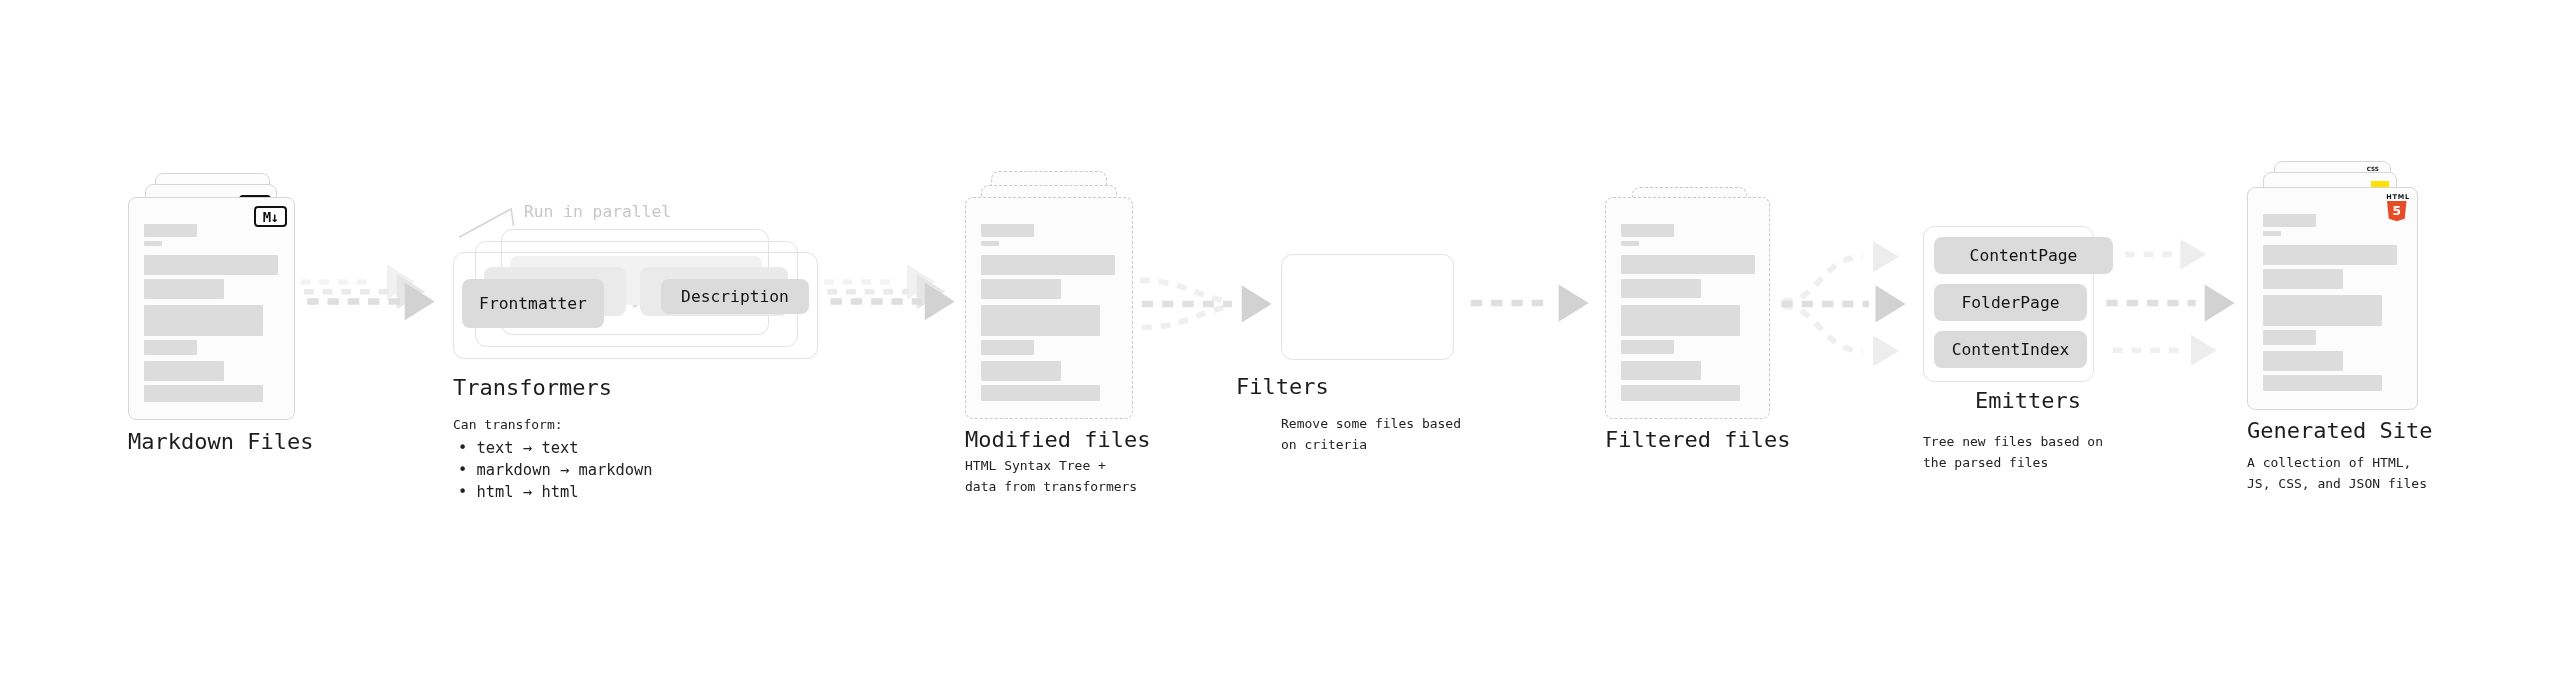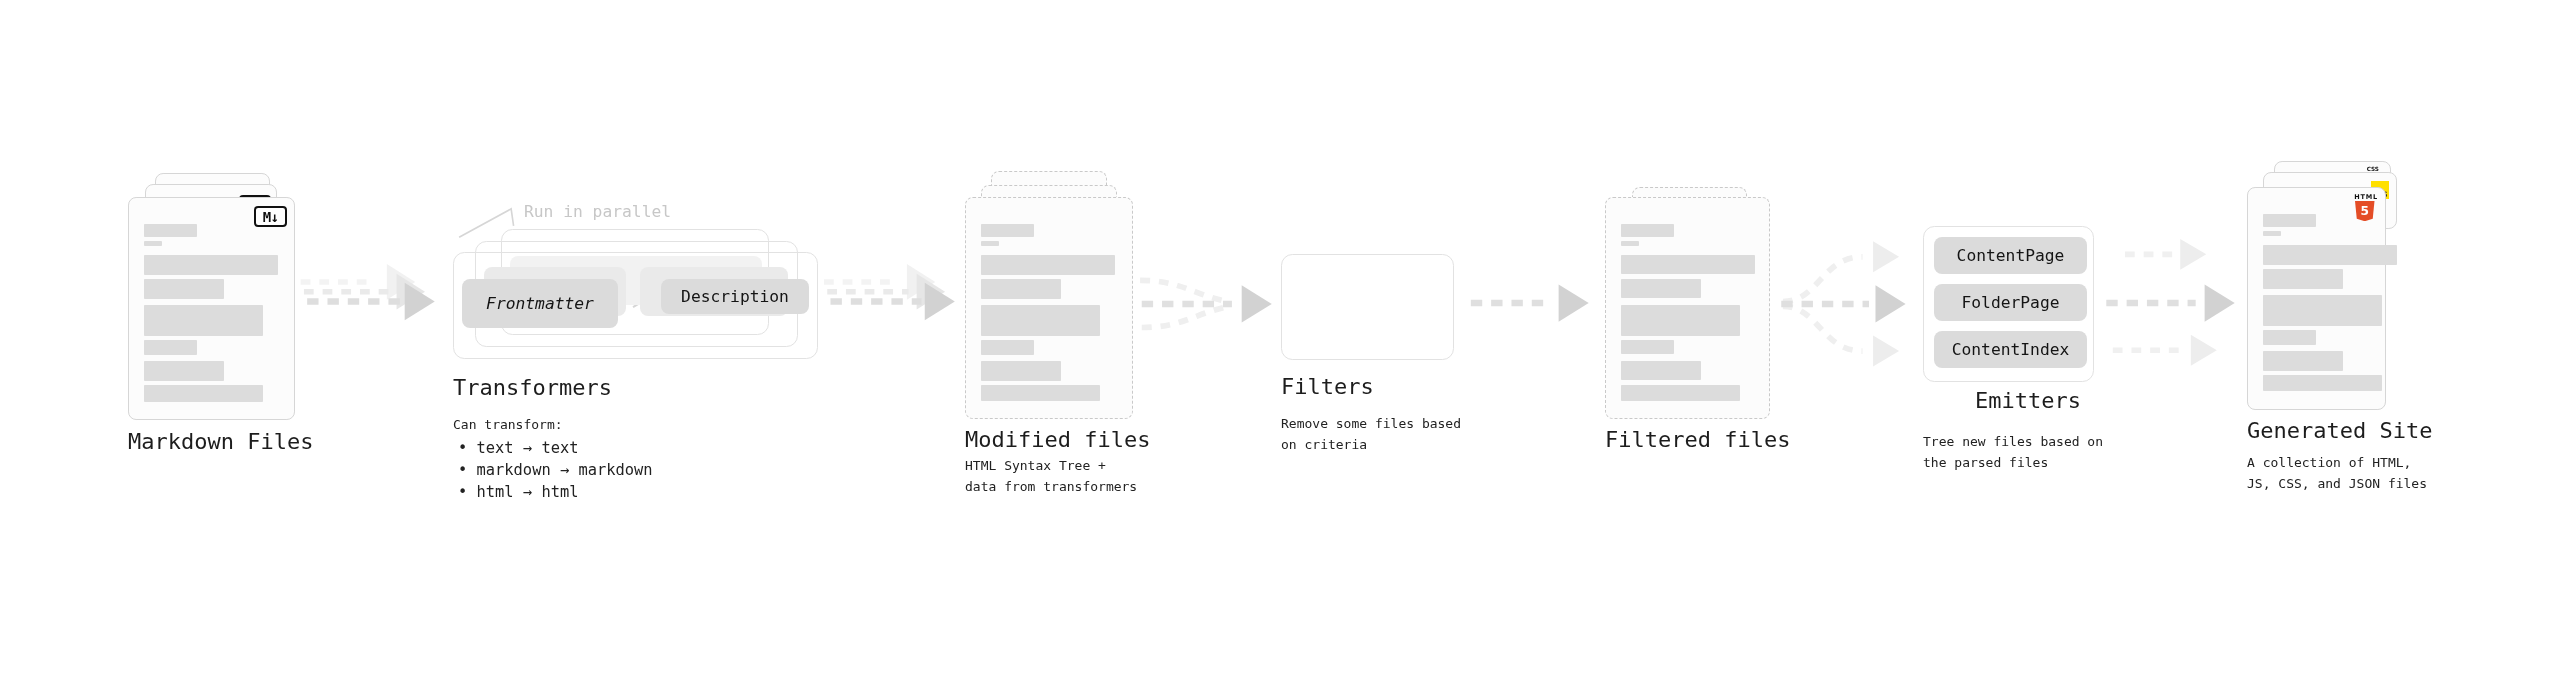--- a/index.html
+++ b/index.html
@@ -147,21 +147,21 @@
   </div>
   <div class="lbl" style="left:128px;top:429px;">Markdown Files</div>
 
   <div class="panel" style="left:501px;top:229px;width:268px;height:106px;"></div>
   <div class="ghost g2" style="left:510px;top:256px;width:142px;height:49px;"></div>
   <div class="ghost g2" style="left:614px;top:256px;width:148px;height:49px;"></div>
   <div class="panel" style="left:475px;top:241px;width:323px;height:106px;"></div>
   <div class="ghost g1" style="left:484px;top:267px;width:142px;height:49px;"></div>
   <div class="ghost g1" style="left:640px;top:267px;width:148px;height:49px;"></div>
   <div class="panel" style="left:453px;top:252px;width:365px;height:107px;"></div>
-  <div class="chip" style="left:462px;top:279px;width:156px;height:49px;font-style:italic;">Frontmatter</div>
+  <div class="chip" style="left:462px;top:279px;width:142px;height:49px;">Frontmatter</div>
   <div class="chip" style="left:661px;top:279px;width:148px;height:35px;">Description</div>
   <div class="annotation" style="left:524px;top:202px;">Run in parallel</div>
   <div class="lbl" style="left:453px;top:375px;">Transformers</div>
   <div class="body-block" style="left:453px;top:414px;">
     <div class="body-line">Can transform:</div>
   </div>
   <div class="body-block" style="left:458px;top:437px;">
     <div class="bullet-line">• text → text</div>
     <div class="bullet-line">• markdown → markdown</div>
     <div class="bullet-line">• html → html</div>
@@ -181,21 +181,21 @@
         <i></i>
     </div>
   </div>
   <div class="lbl" style="left:965px;top:427px;">Modified files</div>
   <div class="body-block" style="left:965px;top:455px;">
     <div class="body-line">HTML Syntax Tree +</div>
     <div class="body-line">data from transformers</div>
   </div>
 
   <div class="panel" style="left:1281px;top:254px;width:173px;height:106px;"></div>
-  <div class="lbl" style="left:1281px;top:374px;">Filters</div>
+  <div class="lbl" style="left:1236px;top:374px;">Filters</div>
   <div class="body-block" style="left:1281px;top:413px;">
     <div class="body-line">Remove some files based</div>
     <div class="body-line">on criteria</div>
   </div>
 
   <div class="stack" style="left:1605px;top:187px;width:165px;height:236px;">
     <div class="doc-card dashed" style="left:27px;top:0;width:115px;height:37px;"></div>
     <div class="doc-card dashed bars" style="left:0;top:9.8px;width:165px;height:222px;">
       <i></i>
         <i></i>
@@ -203,42 +203,42 @@
         <i></i>
         <i></i>
         <i></i>
         <i></i>
         <i></i>
     </div>
   </div>
   <div class="lbl" style="left:1605px;top:427px;">Filtered files</div>
 
   <div class="panel" style="left:1923px;top:226px;width:171px;height:156px;"></div>
-  <div class="chip" style="left:1934px;top:237px;width:153px;height:37px;">ContentPage</div>
+  <div class="chip" style="left:1934px;top:237px;width:179px;height:37px;">ContentPage</div>
   <div class="chip" style="left:1934px;top:284px;width:153px;height:37px;">FolderPage</div>
   <div class="chip" style="left:1934px;top:331px;width:153px;height:37px;">ContentIndex</div>
   <div class="lbl" style="left:1975px;top:388px;">Emitters</div>
   <div class="body-block" style="left:1923px;top:431px;">
     <div class="body-line">Tree new files based on</div>
     <div class="body-line">the parsed files</div>
   </div>
 
   <div class="stack" style="left:2247px;top:161px;width:167px;height:252px;">
     <div class="doc-card" style="left:27px;top:0;width:117px;height:57px;">
       <div class="css-badge">
         <div class="css-text">CSS</div>
         <div class="css-bar"></div>
       </div>
     </div>
     <div class="doc-card" style="left:16.3px;top:11.4px;width:134px;height:57px;">
       <div class="js-badge">
           <span>JS</span>
         </div>
     </div>
-    <div class="doc-card bars" style="left:0;top:26px;width:139px;height:223px;">
+    <div class="doc-card bars" style="left:0;top:26px;width:171px;height:223px;">
       <div class="html5-badge">
         <div class="h5-text">HTML</div>
         <div class="h5-shield">
             <span>5</span>
           </div>
       </div>
       <i></i>
         <i></i>
         <i></i>
         <i></i>

